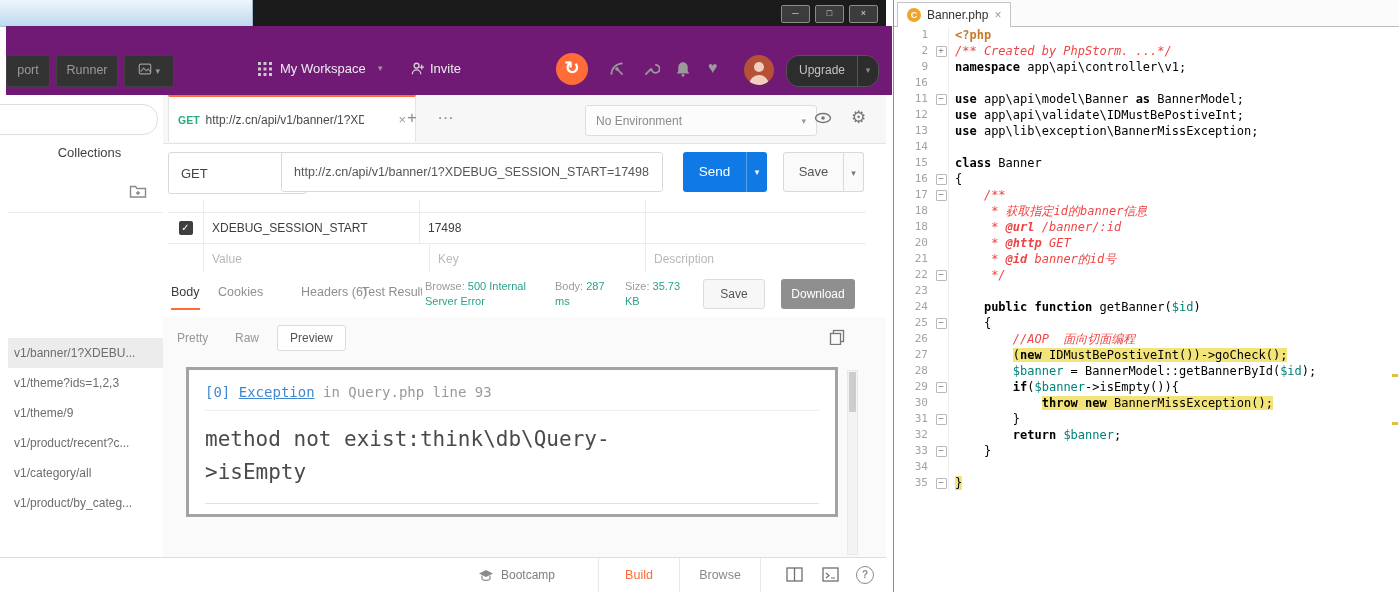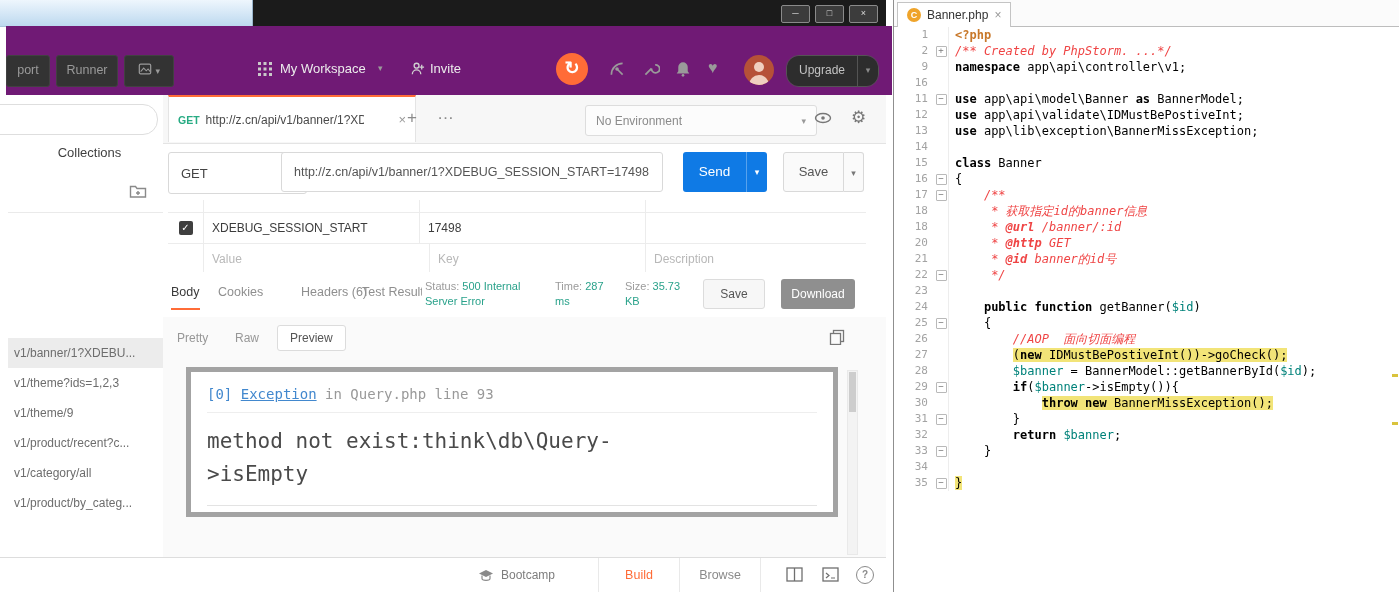--- a/index.html
+++ b/index.html
@@ -78,21 +78,21 @@
   .metablock .lb{color:#9b9b9b;}
   .metablock .vl{color:#2aa28b;}
   .rsave{position:absolute;left:540px;top:7px;width:62px;height:30px;background:#f7f7f7;border:1px solid #dcdcdc;
     border-radius:3px;color:#555;font-size:12px;text-align:center;line-height:28px;box-sizing:border-box;}
   .rdownload{position:absolute;left:618px;top:7px;width:74px;height:30px;background:#8f8f8f;border-radius:3px;
     color:#fff;font-size:12px;text-align:center;line-height:30px;}
   
   .rlower{position:absolute;left:0;top:222px;width:723px;height:240px;background:#fafafa;}
   .vtab{position:absolute;top:14px;font-size:12px;color:#979797;}
   .vtab.active{background:#fff;border:1px solid #dcdcdc;border-radius:3px;padding:5px 12px;color:#555;top:8px;}
-  .preview-panel{position:absolute;left:23px;top:50px;width:652px;height:150px;background:#fff;border:5px solid #a3a3a3;
+  .preview-panel{position:absolute;left:23px;top:50px;width:652px;height:150px;background:#fff;border:3px solid #a3a3a3;
     overflow:hidden;box-sizing:border-box;font-family:"DejaVu Sans Mono",monospace;}
   .pv-inner{padding:14px 16px 0 16px;}
   .pv-line1{font-size:14px;border-bottom:1px solid #eee;padding-bottom:10px;}
   .pv-line1 .ix{color:#4288ce;}
   .pv-line1 .lk{color:#4288ce;text-decoration:underline;}
   .pv-line1 .rest{color:#999;}
   .pv-msg{margin-top:12px;width:412px;font-size:21px;line-height:33px;color:#4a4a4a;word-break:break-all;white-space:pre-wrap;}
   .pv-hr{border:none;border-top:1px solid #e3e3e3;margin:14px 0;}
   .pv-row{display:flex;font-size:13px;line-height:19px;}
   .pv-row .no{flex:0 0 30px;text-align:right;color:#4288ce;margin-right:16px;}
@@ -290,25 +290,25 @@
           </div>
       </div>
     </div>
 
     <div class="rmeta">
       <span class="rtab active" style="left:8px;">Body</span>
       <span class="rtab" style="left:55px;">Cookies</span>
       <span class="rtab" style="left:120px;margin-left:18px;">Headers (6)</span>
       <span class="rtab" style="left:199px;width:60px;overflow:hidden;display:inline-block;">Test Results</span>
       <div class="metablock" style="left:262px;width:124px;">
-        <span class="lb">Status:</span>
+        <span class="lb">Browse:</span>
         <span class="vl">500 Internal Server Error</span>
       </div>
       <div class="metablock" style="left:392px;width:54px;">
-        <span class="lb">Time:</span>
+        <span class="lb">Body:</span>
         <span class="vl">287 ms</span>
       </div>
       <div class="metablock" style="left:462px;width:60px;">
         <span class="lb">Size:</span>
         <span class="vl">35.73 KB</span>
       </div>
       <div class="rsave">Save</div>
       <div class="rdownload">Download</div>
     </div>
 

